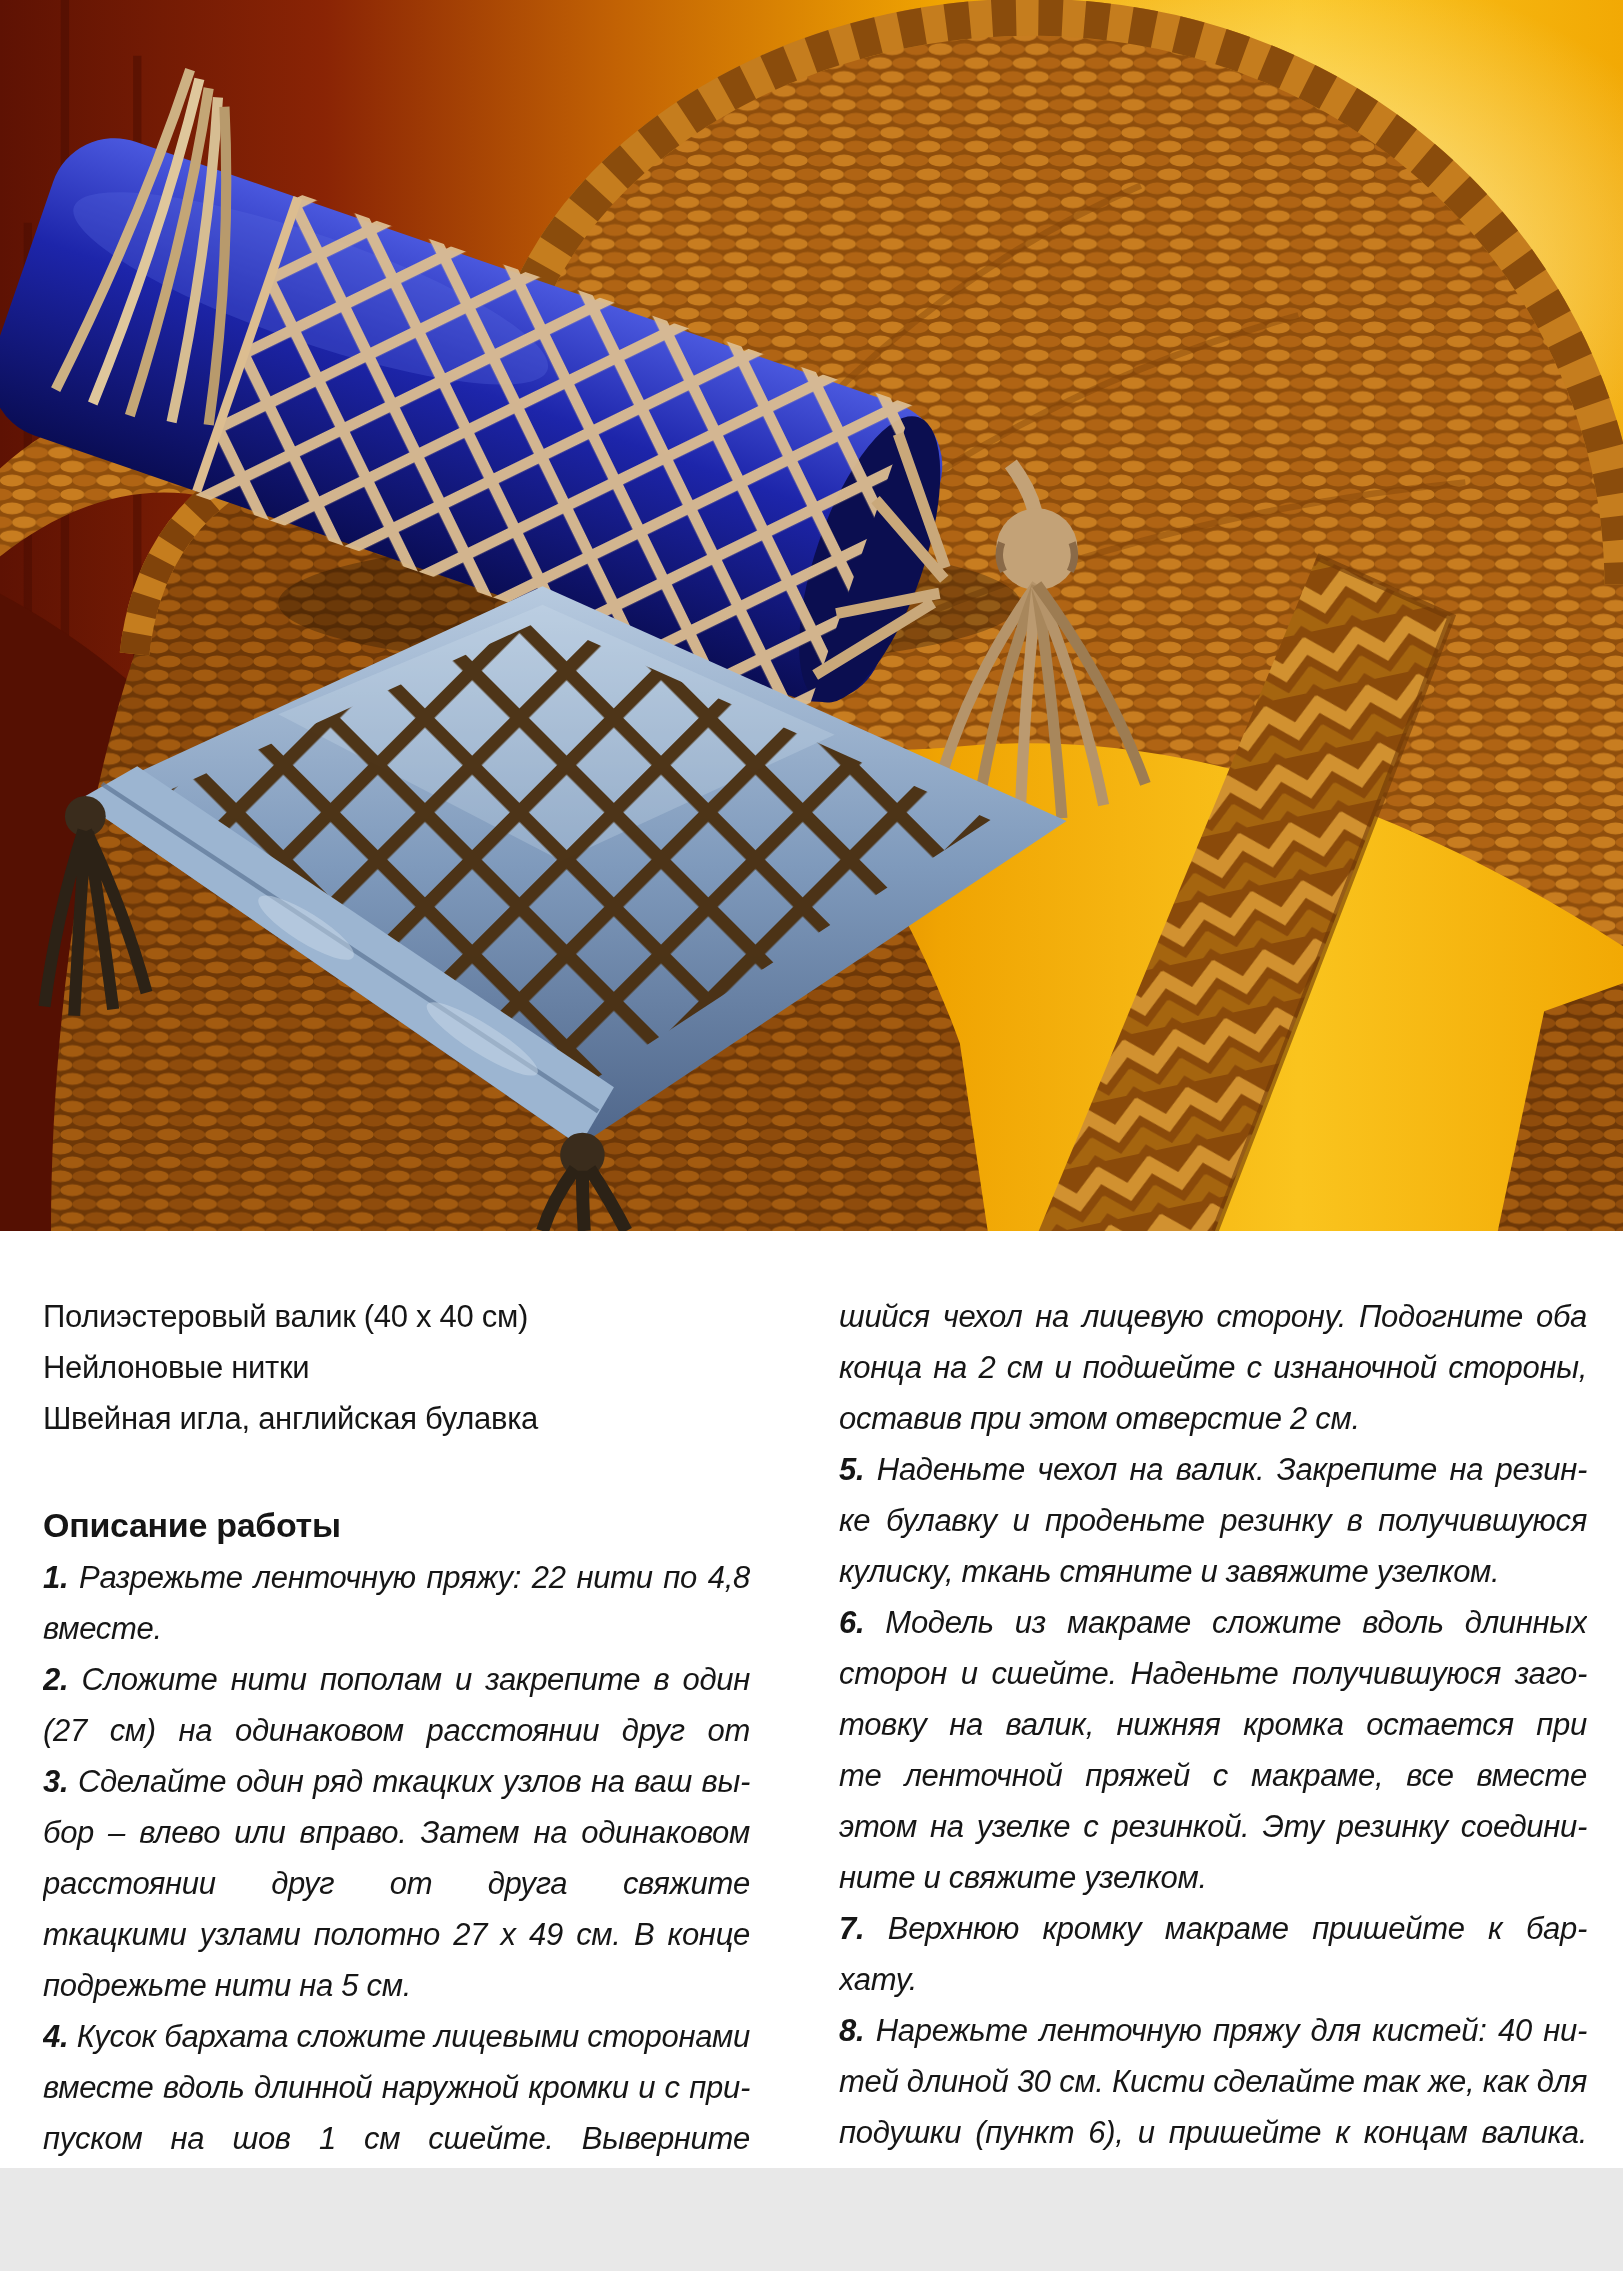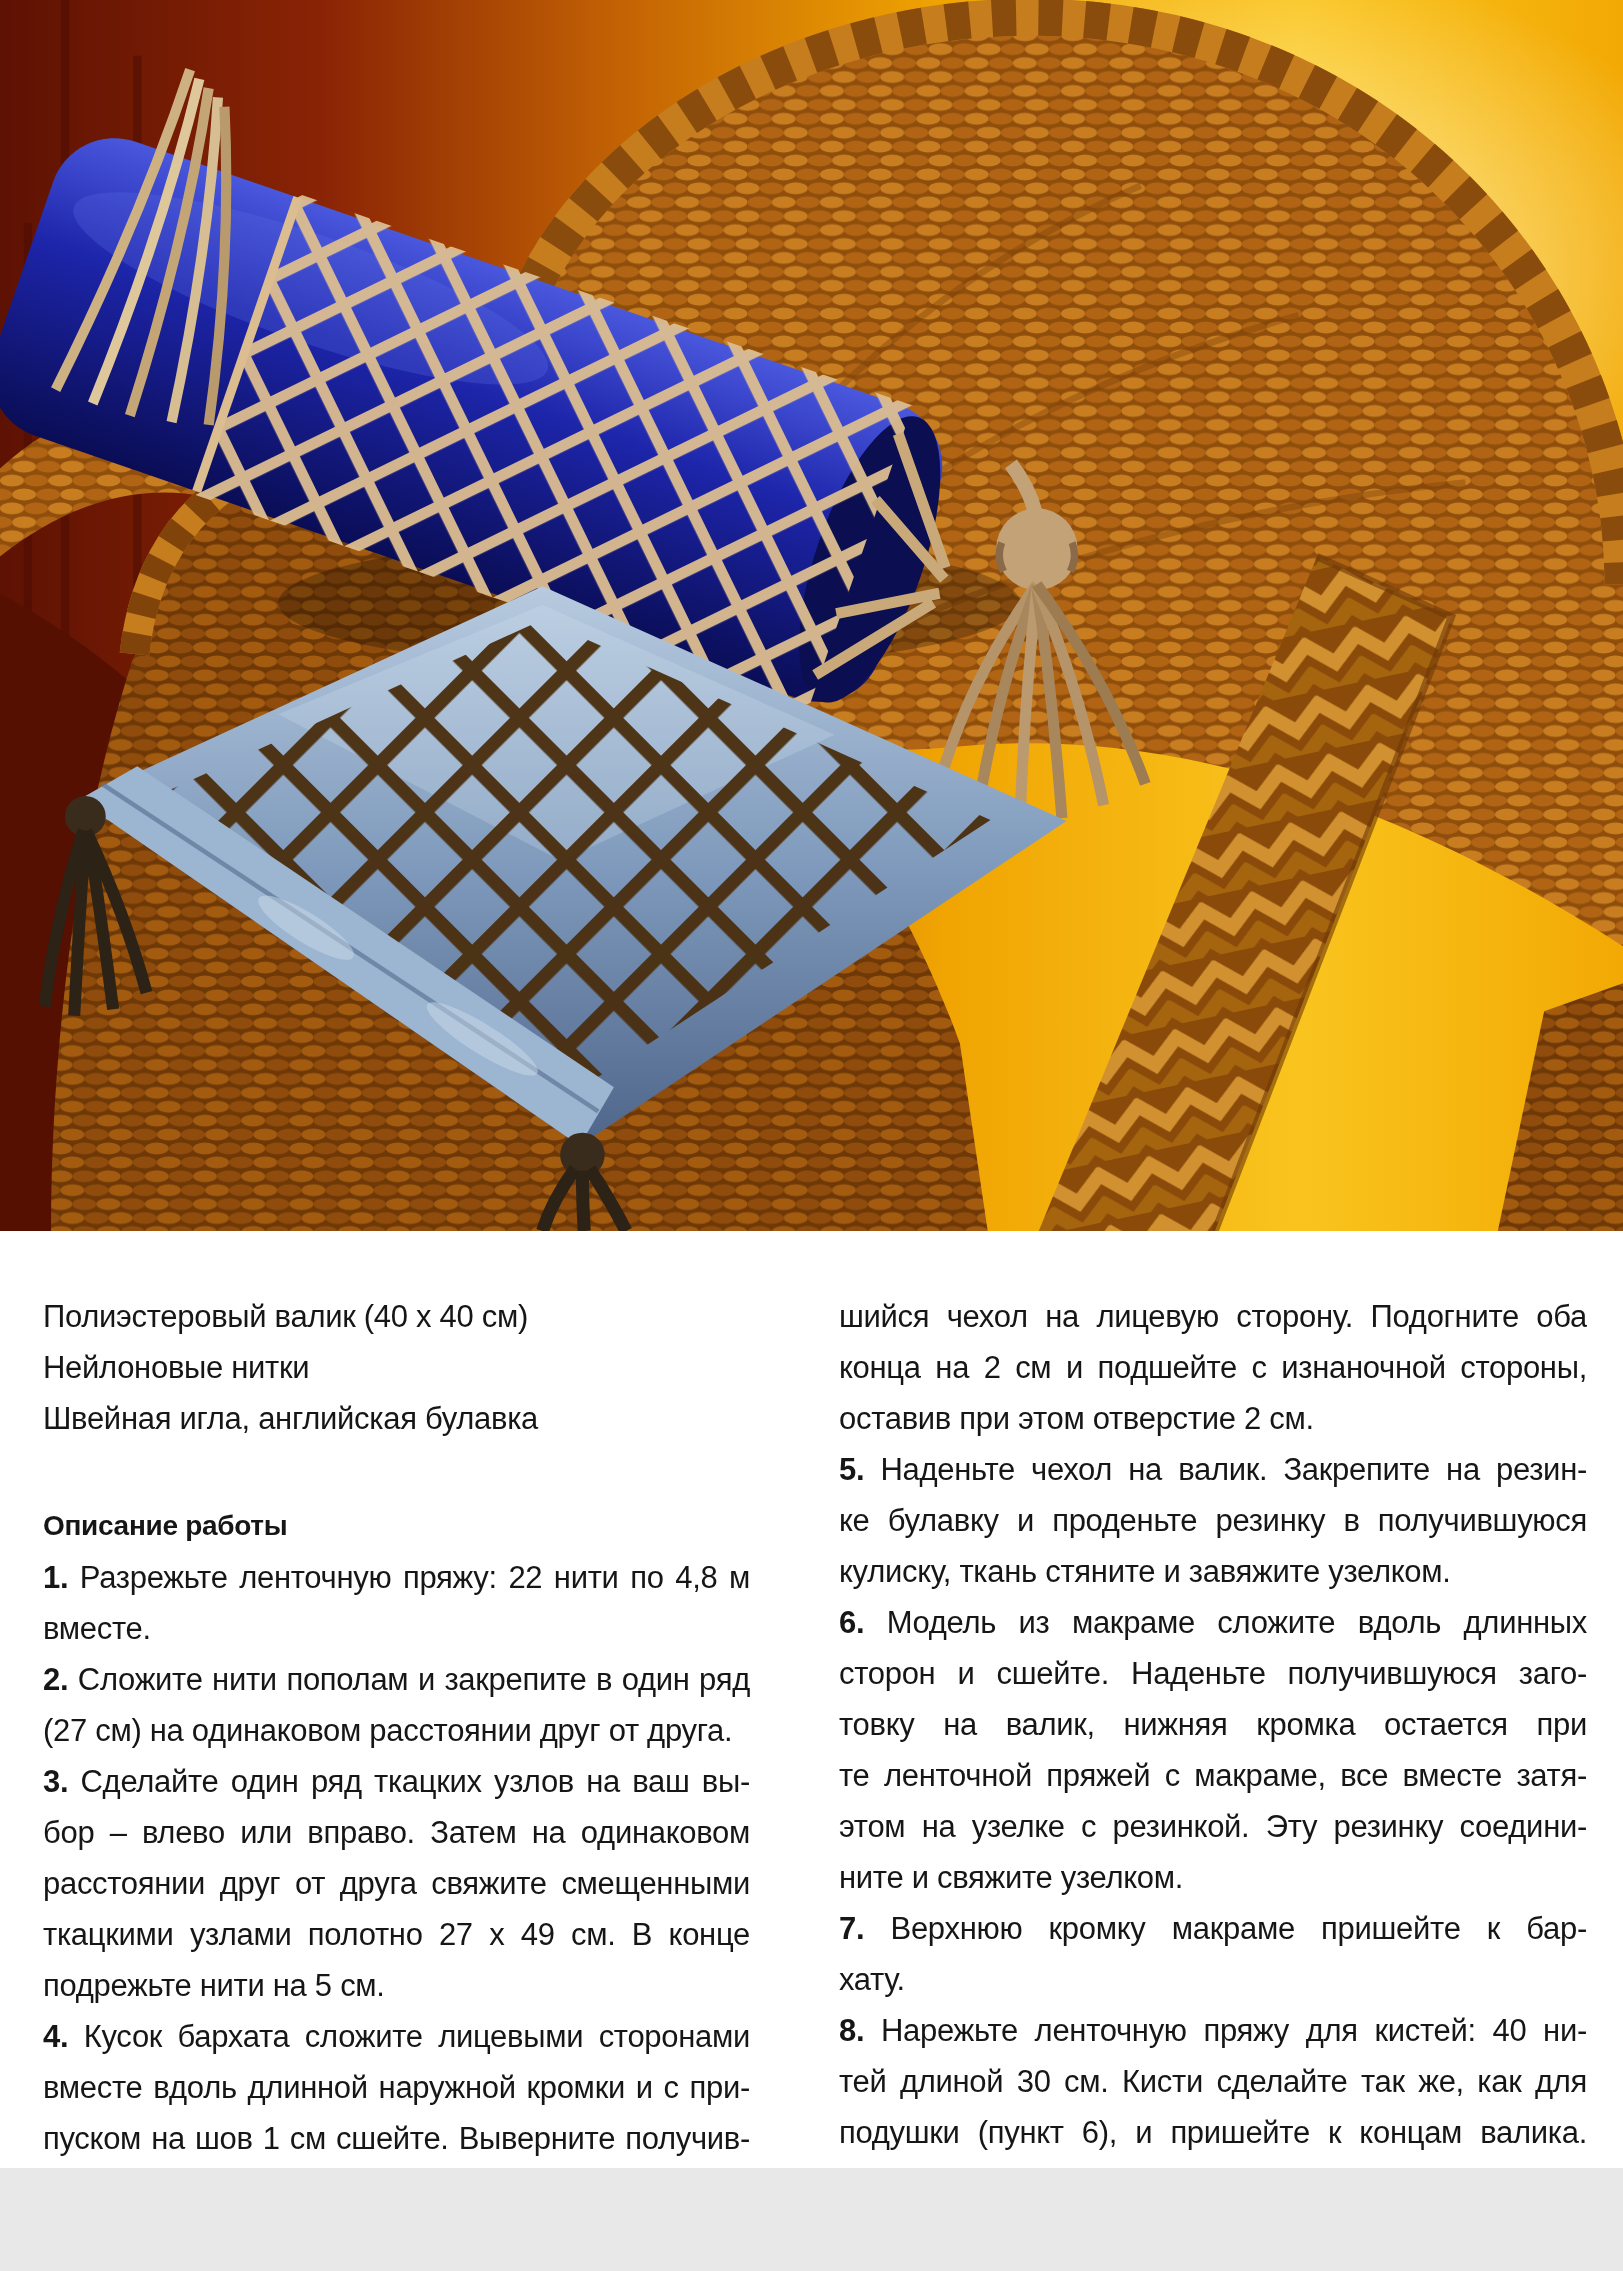--- a/index.html
+++ b/index.html
@@ -11,22 +11,22 @@
   .photo-wrap{position:absolute;left:0;top:0;width:1623px;height:1231px;}
   .photo-wrap svg{display:block;width:100%;height:100%;}
 
   .tl{height:51px;line-height:51px;overflow:hidden;font-size:31px;letter-spacing:-0.3px;text-align:justify;}
   .tl .num{font-weight:700;}
   .j{text-align-last:justify;}
   .j::after{content:"";display:inline-block;width:100%;height:0;}
 
   .materials{position:absolute;left:43px;top:1291px;width:707px;}
   .heading{position:absolute;left:43px;top:1500px;width:707px;height:51px;line-height:51px;
-           margin:0;font-size:28px;font-weight:700;letter-spacing:-0.3px;}
-  .col{position:absolute;}
+           margin:0;font-size:34px;font-weight:700;letter-spacing:-0.3px;}
+  .col{position:absolute;font-style:italic;}
   .col-left{left:43px;top:1552px;width:707px;}
   .col-right{left:839px;top:1291px;width:748px;}
   .pageno{position:absolute;left:1354px;top:2163px;width:192px;height:51px;line-height:51px;
           text-align:center;font-weight:700;font-size:35px;}
 </style>
 </head>
 <body>
 
 <div class="page">
 

